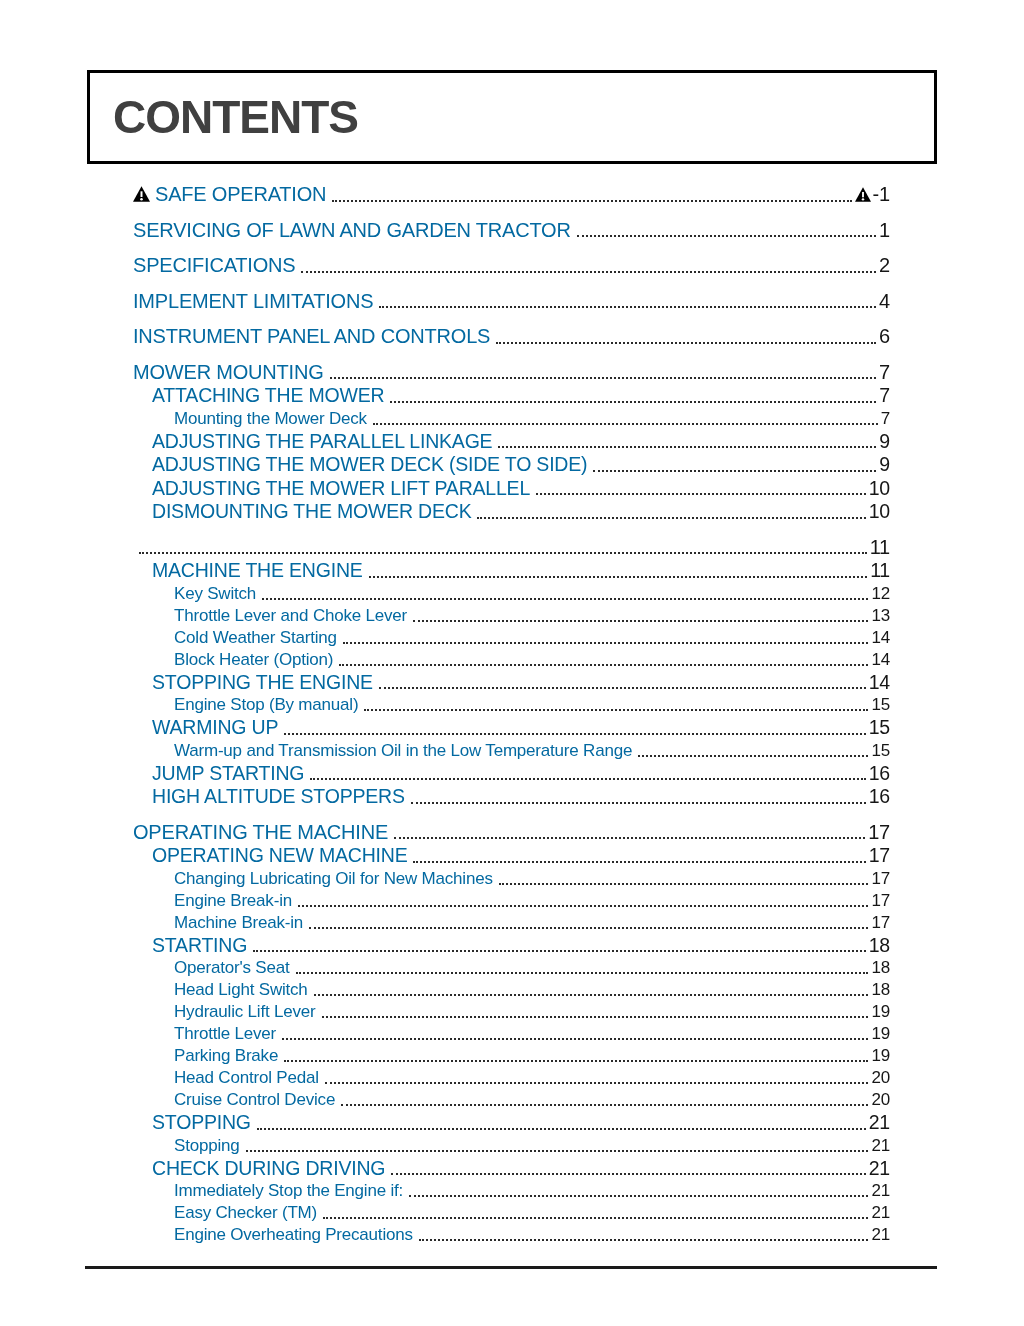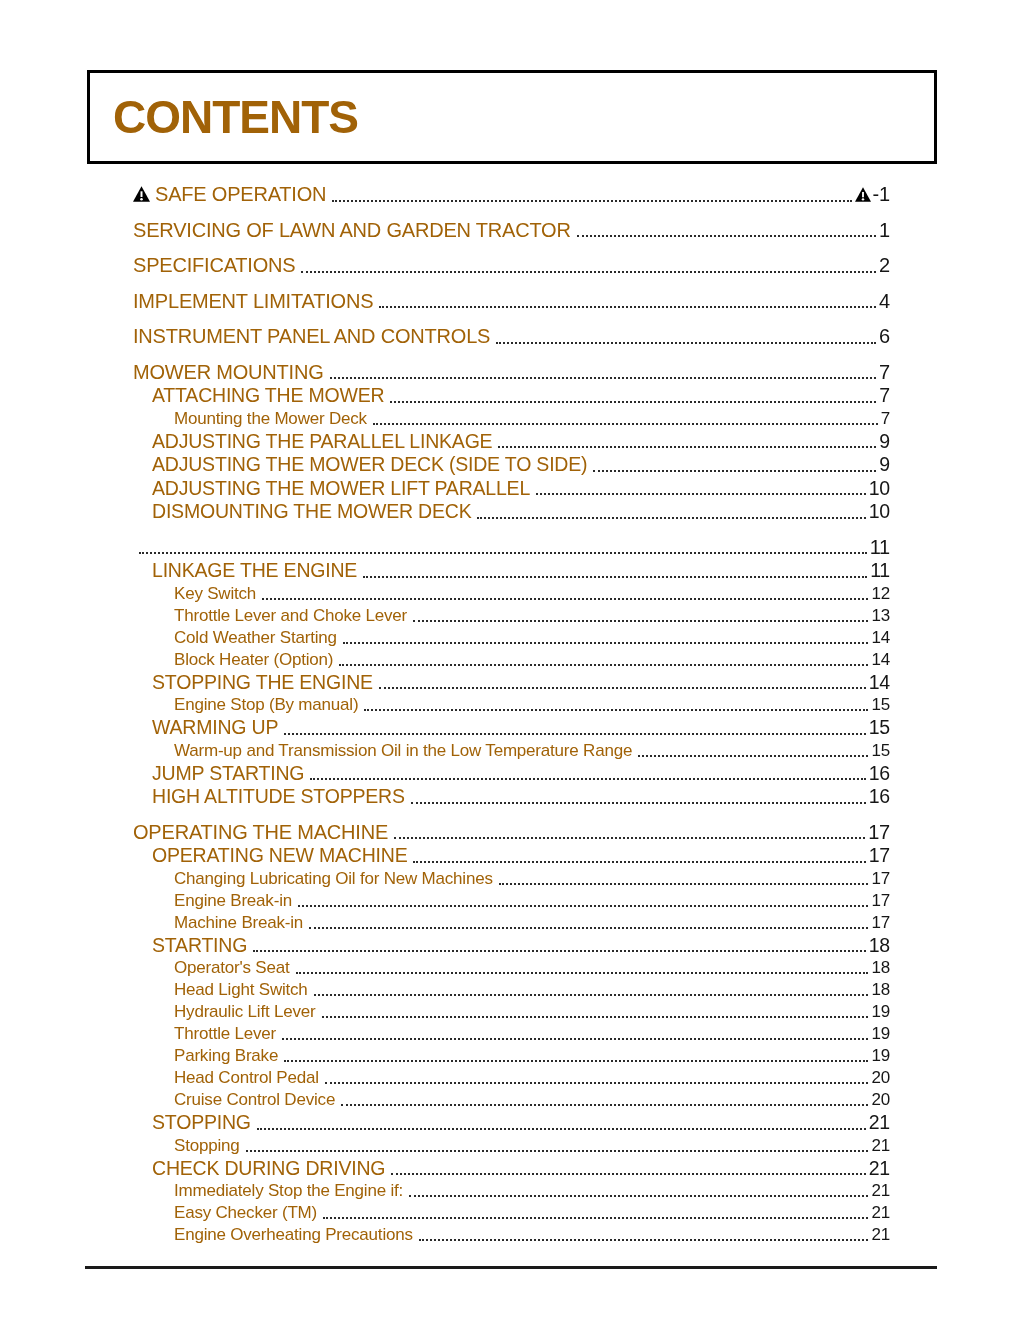--- a/index.html
+++ b/index.html
@@ -25,42 +25,42 @@
     border: 3px solid #000000;
     box-sizing: border-box;
     display: flex;
     align-items: center;
     background: #ffffff;
   }
   .title-text {
     font-size: 46px;
     font-weight: bold;
     letter-spacing: -1px;
-    color: #a16207;
+    color: #404040;
     padding-left: 23px;
     line-height: 1;
   }
   .toc {
     position: absolute;
     left: 87px;
     top: 171px;
     width: 803px; 
   }
   .row {
     display: flex;
     align-items: baseline;
     letter-spacing: -0.2px;
     white-space: nowrap;
   }
   .row.lvl1 { font-size: 20px;   line-height: 23.5px; padding-left: 46px; margin-top: 12px; }
   .row.lvl2 { font-size: 19.5px; line-height: 23.5px; padding-left: 65px; }
   .row.lvl3 { font-size: 17px;   line-height: 22px;   padding-left: 87px; align-items: center; }
   .label {
     flex: 0 0 auto;
-    color: #a16207;
+    color: #0369a1;
   }
   .leader {
     flex: 1 1 auto;
     min-width: 8px;
     align-self: flex-end;
     border-bottom: 2px dotted #2a2a2a;
     margin: 0 3px 5px 6px;
     height: 0;
   }
   .pagenum {
@@ -160,21 +160,21 @@
       <div class="row lvl2">
         <span class="label">DISMOUNTING THE MOWER DECK</span>
         <span class="leader"></span>
         <span class="pagenum">10</span>
       </div>
       <div class="row lvl1">
         <span class="leader"></span>
         <span class="pagenum">11</span>
       </div>
       <div class="row lvl2">
-        <span class="label">LINKAGE THE ENGINE</span>
+        <span class="label">MACHINE THE ENGINE</span>
         <span class="leader"></span>
         <span class="pagenum">11</span>
       </div>
       <div class="row lvl3">
         <span class="label">Key Switch</span>
         <span class="leader"></span>
         <span class="pagenum">12</span>
       </div>
       <div class="row lvl3">
         <span class="label">Throttle Lever and Choke Lever</span>

